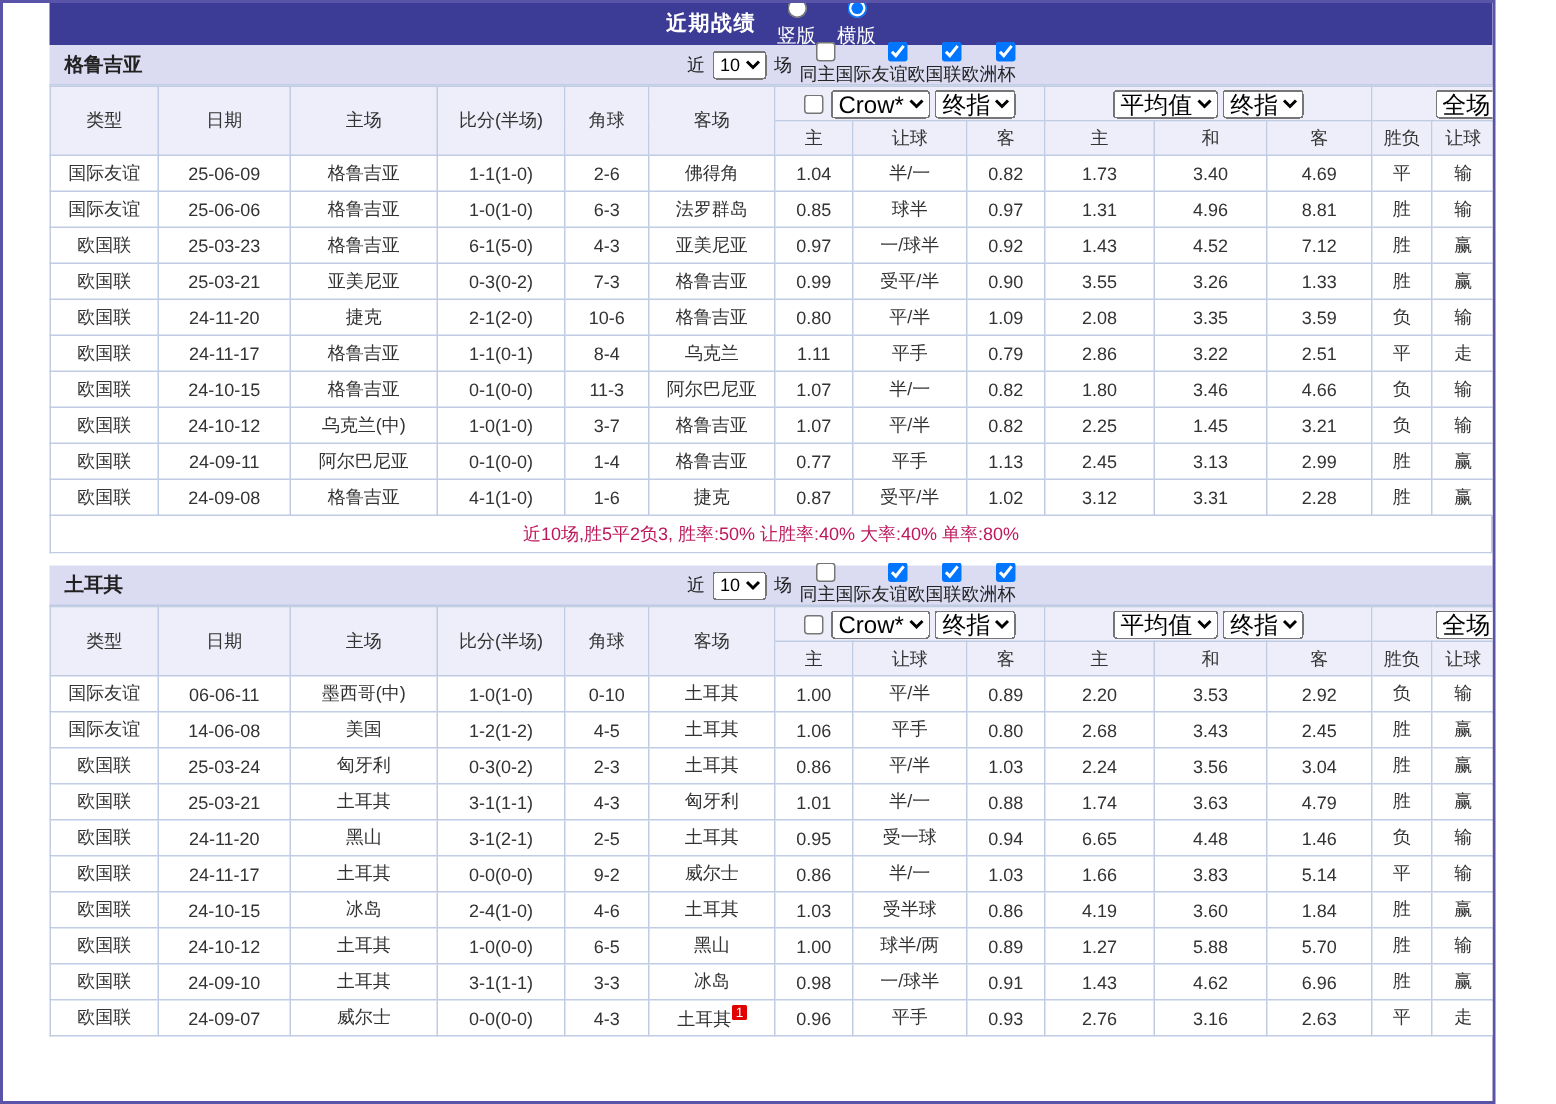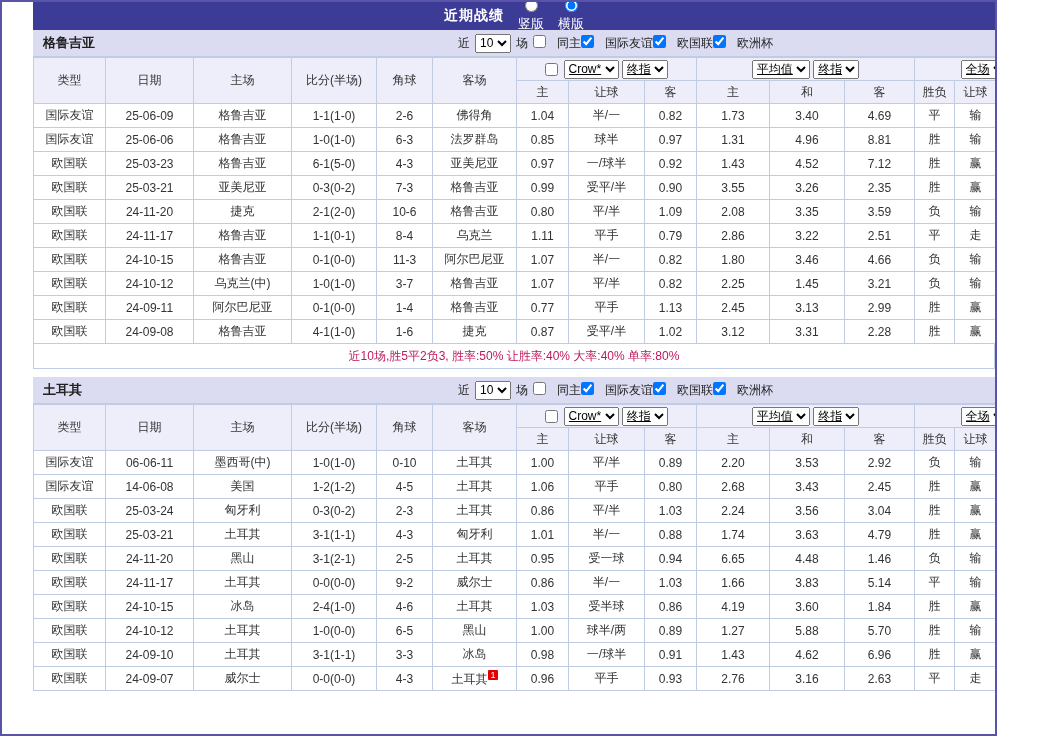--- a/index.html
+++ b/index.html
@@ -45,33 +45,33 @@
   .team-name { font-weight: bold; }
   .filters {
     position: absolute;
     left: 425px;
     display: flex;
     align-items: center;
     gap: 5px;
     font-size: 12px;
   }
   .filters select { height: 19px; font-size: 12px; font-family: inherit; }
-  .filters label { display: inline-flex; align-items: flex-start; gap: 11px; cursor: pointer; }
+  .filters label { display: inline-flex; align-items: flex-end; gap: 0; cursor: pointer; flex-direction: column; }
   .filters input[type=checkbox] { width: 13px; height: 13px; margin: 0; }
 
   table.grid { width: 100%; border-collapse: collapse; table-layout: fixed; font-size: 12px; }
   .grid th, .grid td {
     border: 1px solid #c0cce4;
     text-align: center;
     padding: 0 2px;
     overflow: hidden;
     white-space: nowrap;
   }
   .grid thead th { background: #eeeefa; color: #333; font-weight: normal; height: 23px; }
-  .grid thead select { height: 19px; font-size: 12px; max-width: 95%; font-family: inherit; vertical-align: middle; text-decoration: underline; }
+  .grid thead select { height: 19px; font-size: 16px; max-width: 95%; font-family: inherit; vertical-align: middle; }
   .grid thead input[type=checkbox] { width: 13px; height: 13px; margin: 0 2px 0 0; vertical-align: middle; }
   .grid td { height: 24px; color: #333; background: #fff; }
 
   .badge-blue { background: #5b7ec9; color: #fff; }
   .badge-orange { background: #ffa41e; color: #fff; }
   .t-focus { color: #009933; }
   .t-score { color: #d90000; }
   .t-odds { color: #39395c; }
   .t-red { color: #d90000; }
   .t-blue { color: #1136cc; }
@@ -238,21 +238,21 @@
             <td class="t-dark">25-03-21</td>
             <td class="t-dark">亚美尼亚</td>
             <td class="t-score">0-3(0-2)</td>
             <td class="t-dark">7-3</td>
             <td class="t-focus">格鲁吉亚</td>
             <td class="t-odds">0.99</td>
             <td class="t-odds">受平/半</td>
             <td class="t-odds">0.90</td>
             <td class="t-odds">3.55</td>
             <td class="t-odds">3.26</td>
-            <td class="t-odds">2.35</td>
+            <td class="t-odds">1.33</td>
             <td class="t-red">胜</td>
             <td class="t-red">赢</td>
             <td class="t-red">大</td>
           </tr>
           <tr>
             <td class="badge-orange">欧国联</td>
             <td class="t-dark">24-11-20</td>
             <td class="t-dark">捷克</td>
             <td class="t-score">2-1(2-0)</td>
             <td class="t-dark">10-6</td>

